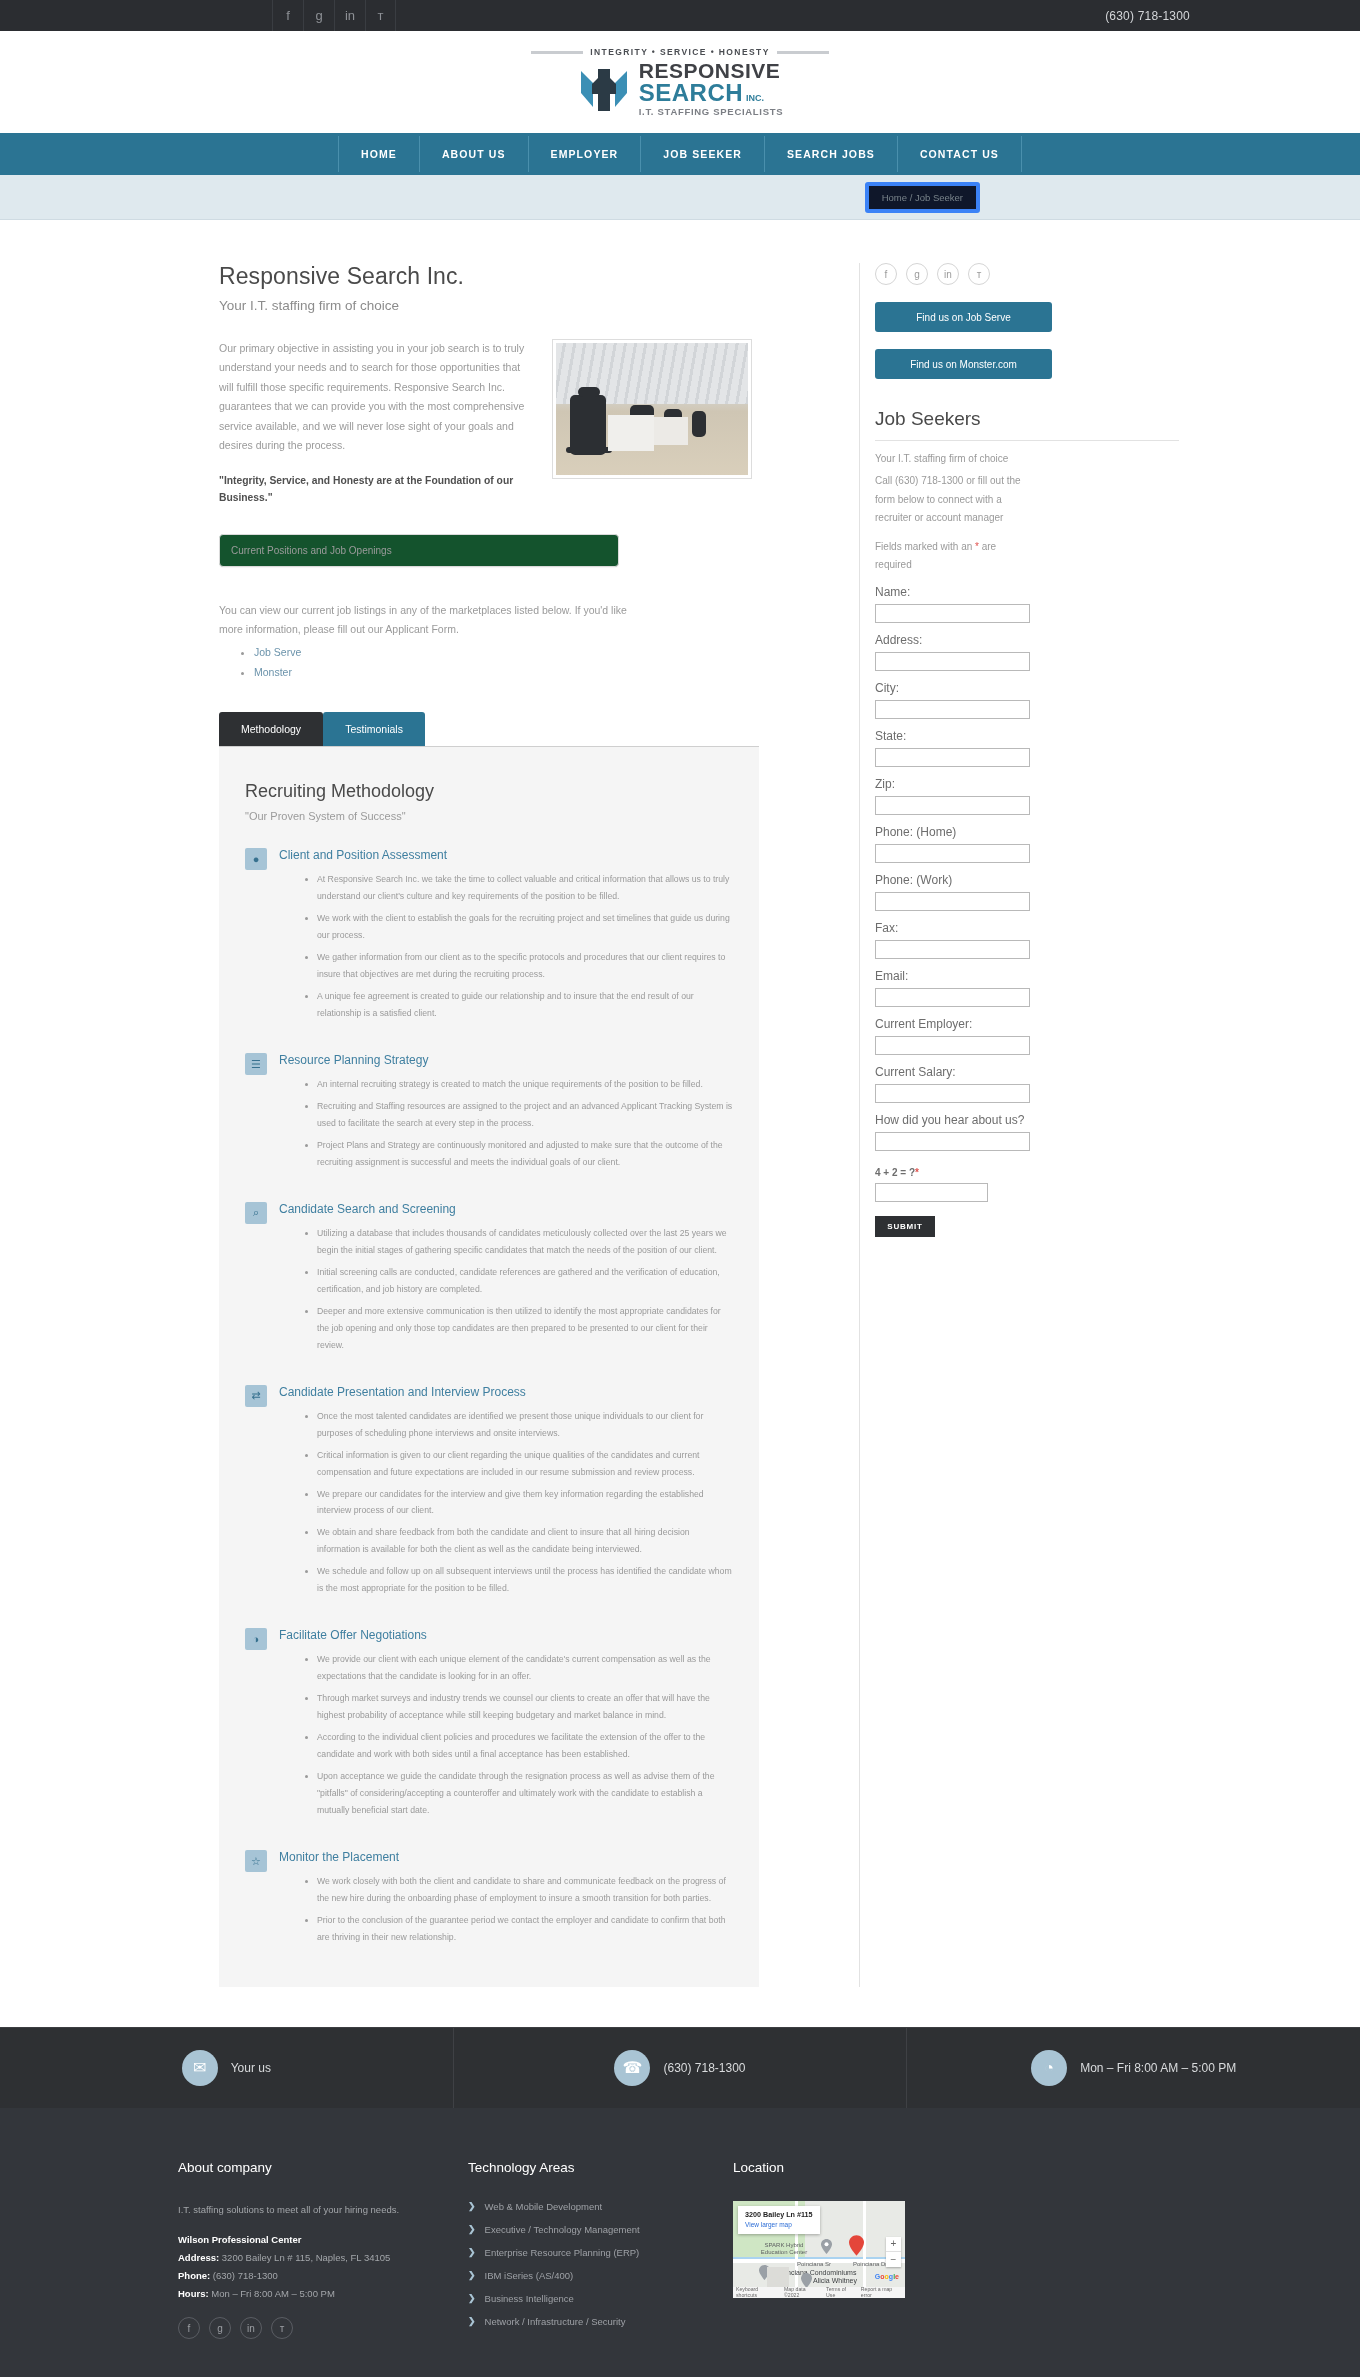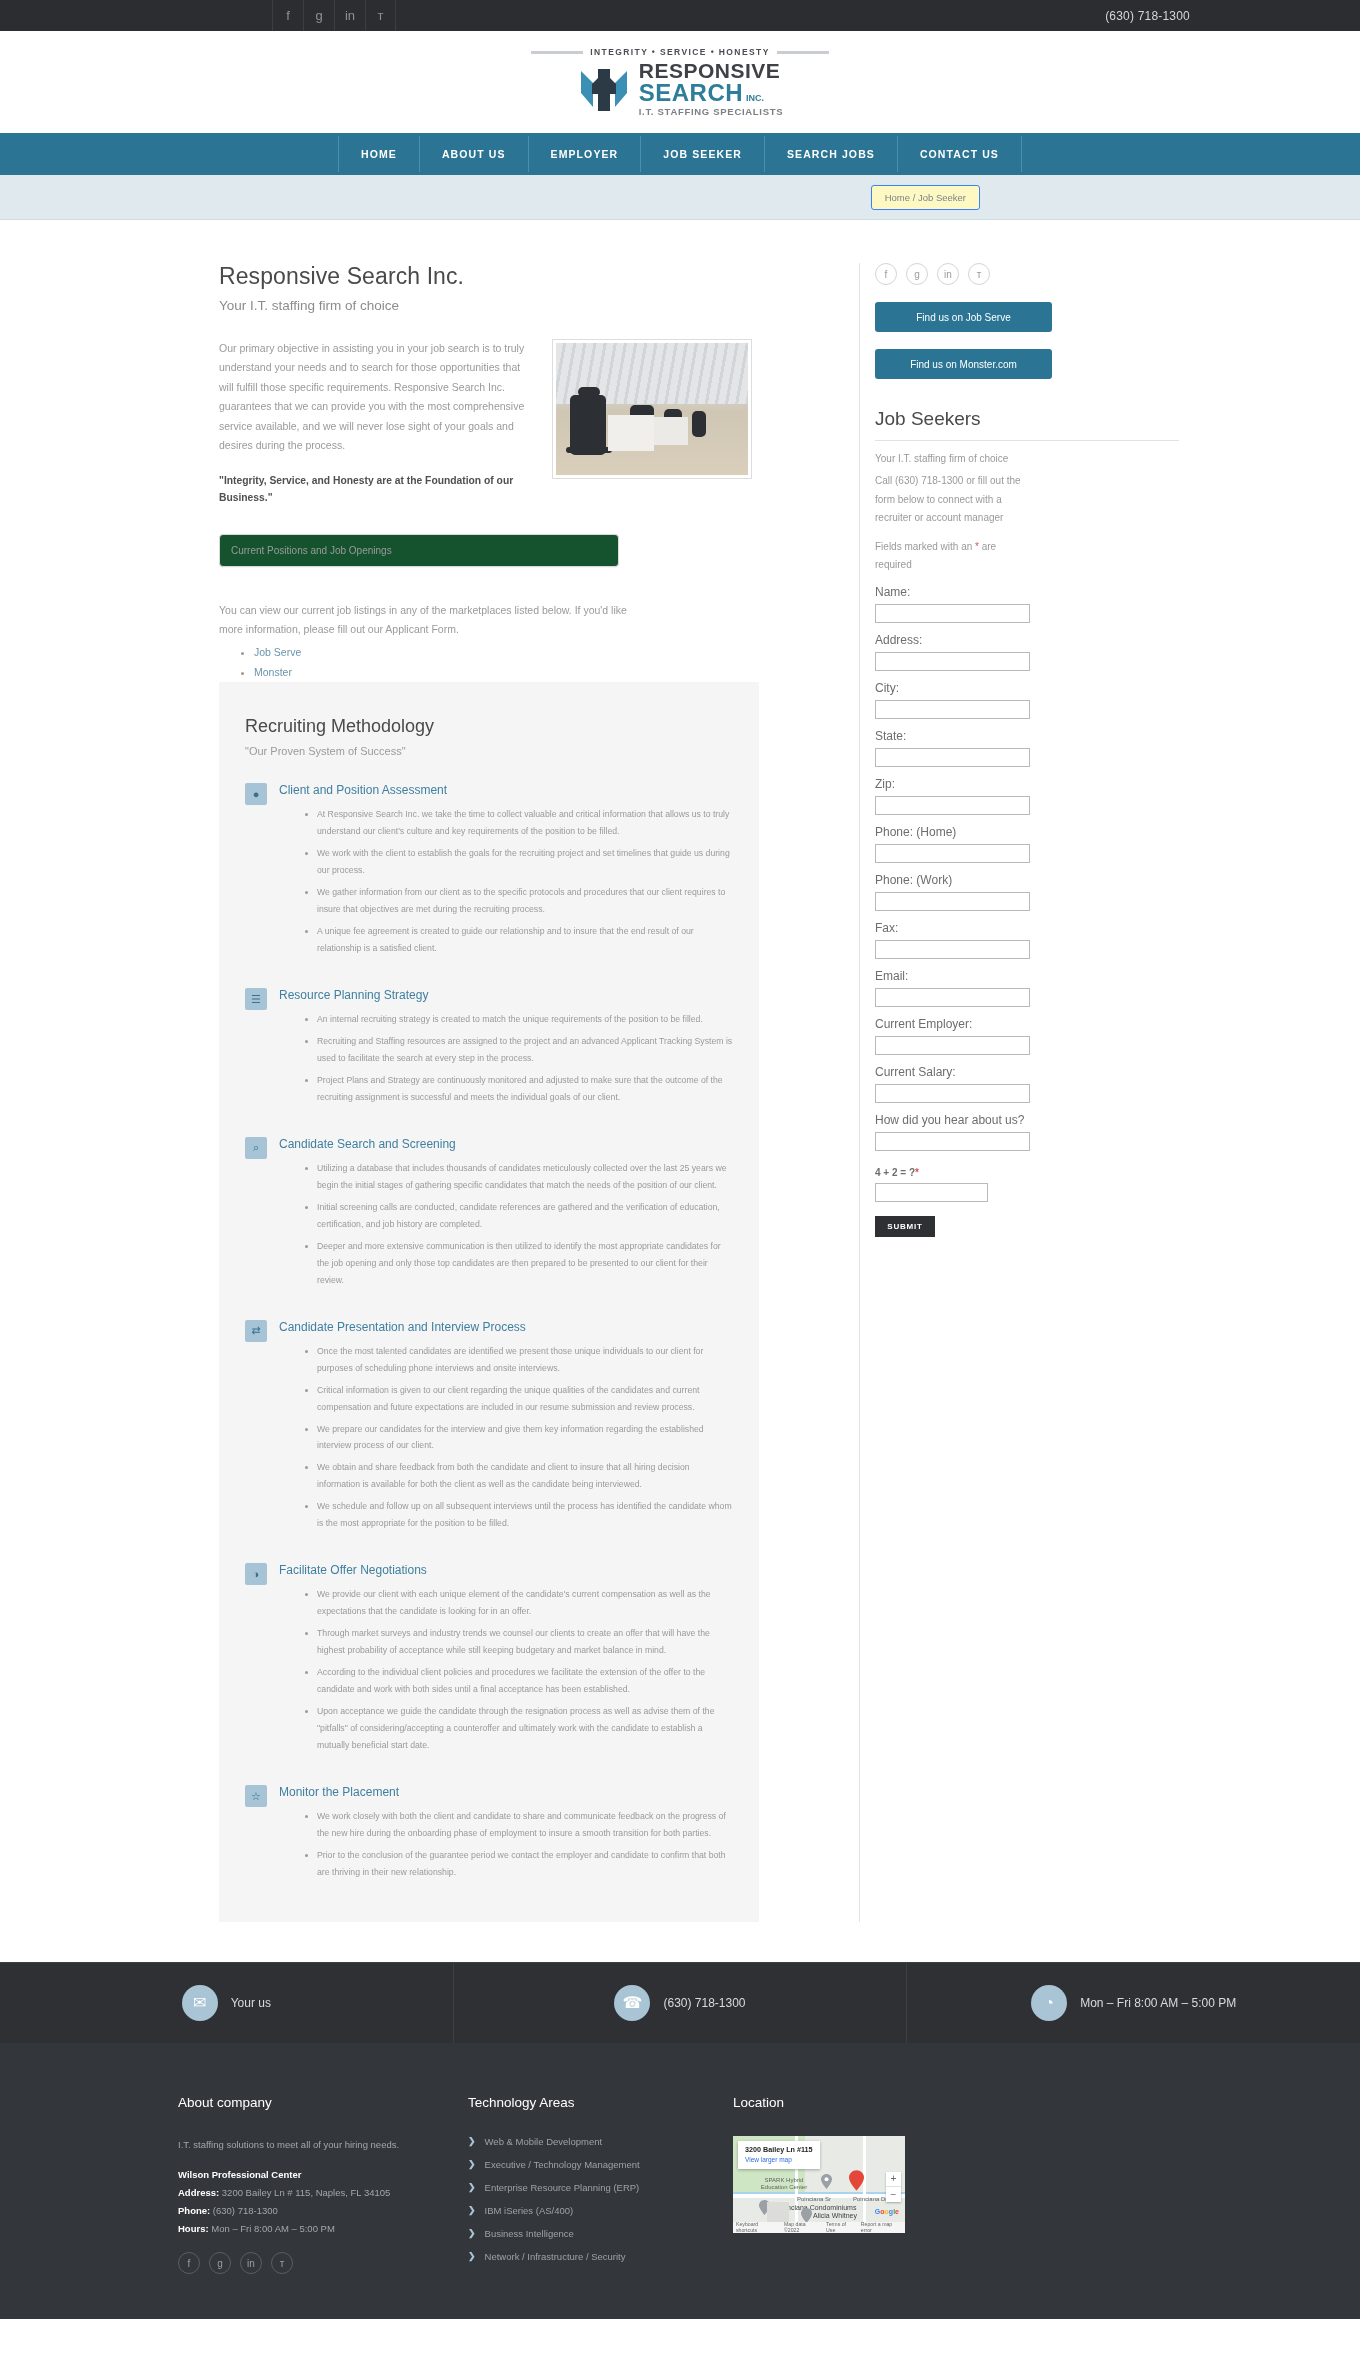--- a/index.html
+++ b/index.html
@@ -31,21 +31,21 @@
   
   .nav{background:#2b7493;height:42px;display:flex;align-items:center;justify-content:center;}
   .nav-inner{display:flex;height:36px;align-items:stretch;}
   .nav-item{display:flex;align-items:center;padding:0 22px;color:#fff;font-size:10.5px;
             font-weight:bold;letter-spacing:1.1px;border-right:1px solid #4a90ad;cursor:pointer;}
   .nav-item:first-child{border-left:1px solid #4a90ad;}
 
   
   .crumbbar{background:#dfe9ee;height:45px;display:flex;align-items:center;justify-content:flex-end;
             padding-right:380px;border-bottom:1px solid #cfdbe2;}
-  .crumb{border:1px solid #3b82f6;border-radius:3px;padding:6px 13px;font-size:9.5px;color:#78838a;background:#fef9c3;}
+  .crumb{border:4px solid #3b82f6;border-radius:3px;padding:6px 13px;font-size:9.5px;color:#78838a;background:#0f172a;}
 
   
   .page{display:flex;justify-content:center;padding-top:43px;padding-bottom:40px;}
   .page-inner{width:1020px;display:flex;}
   .col-main{width:540px;margin-left:49px;}
   .col-side{width:320px;margin-left:100px;border-left:1px solid #e2e2e2;padding-left:15px;}
 
   h1.pagetitle{font-size:23px;font-weight:normal;color:#4a4a4a;letter-spacing:.1px;}
   .subtitle{font-size:13.5px;color:#8c8c8c;margin-top:8px;font-weight:normal;}
 
@@ -230,20 +230,24 @@
     <div class="searchbox">
       <span>Current Positions and Job Openings</span>
     </div>
 
     <div class="marketp">You can view our current job listings in any of the marketplaces listed below. If you'd like more information, please fill out our Applicant Form.</div>
     <ul class="mplist" id="mplist">
           <li><a>Job Serve</a></li>
           <li><a>Monster</a></li>
         </ul>
 
+    <div class="tabs" id="tabs">
+          <div class="tab active">Methodology</div>
+          <div class="tab inactive">Testimonials</div>
+        </div>
 
     <div class="panel">
       <h2 class="panel-title">Recruiting Methodology</h2>
       <div class="panel-sub">"Our Proven System of Success"</div>
       <div id="steps">
             <div class="step">
               <div class="step-ico">●</div>
               <div class="step-body">
                 <div class="step-h">Client and Position Assessment</div>
                 <ul class="step-list">

